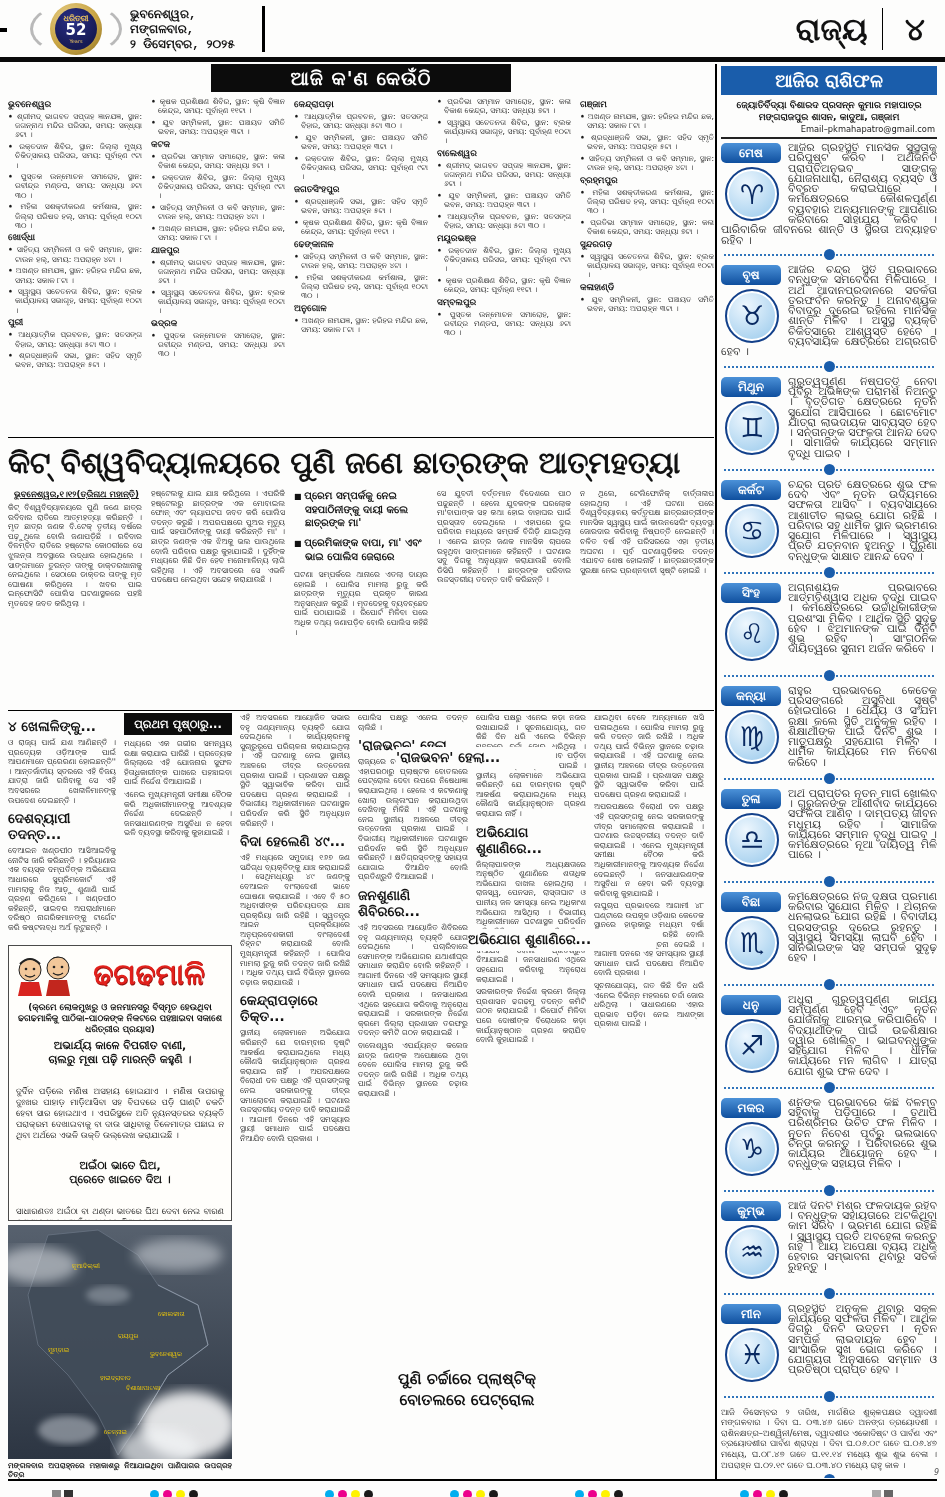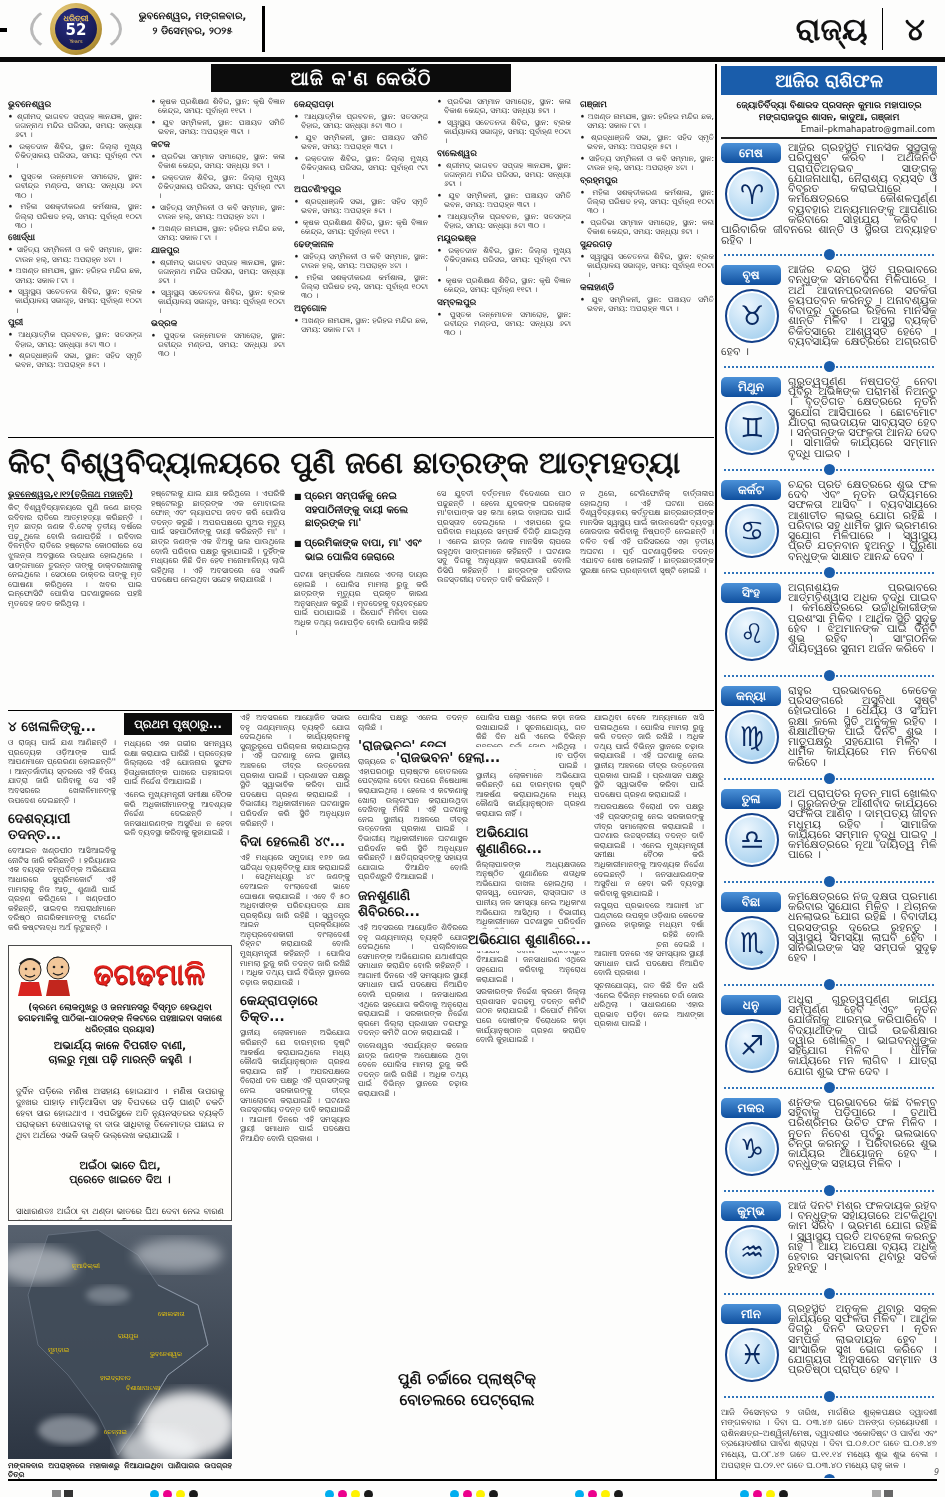--- a/index.html
+++ b/index.html
@@ -12,22 +12,22 @@
   .laurel{position:absolute;left:0;top:0;width:92px;height:54px;border-radius:50%;
           border:3px solid #b9b9b9;border-top-color:transparent;border-bottom-color:transparent;box-sizing:border-box;}
   .gold-ring{position:absolute;left:20px;top:1px;width:52px;height:52px;border-radius:50%;
           background:radial-gradient(circle at 35% 30%, #e8cf8a, #c9a544 55%, #8a6d1f);}
   .navy-disc{position:absolute;left:25px;top:6px;width:42px;height:42px;border-radius:50%;
           background:radial-gradient(circle at 40% 30%, #2a2f86, #171a54 70%);
           display:flex;flex-direction:column;align-items:center;justify-content:center;color:#fff;}
   .logo-brand{font-size:8px;font-weight:700;color:#f0c75e;line-height:9px;}
   .logo-years-num{font-size:15px;font-weight:800;color:#fff;line-height:15px;}
   .logo-years-lbl{font-size:5px;color:#f0c75e;line-height:6px;}
-  #mast-date{position:absolute;left:130px;top:8px;width:125px;text-align:center;
-             font-size:10px;font-weight:700;line-height:15px;}
+  #mast-date{position:absolute;left:130px;top:8px;width:125px;text-align:left;
+             font-size:12px;font-weight:700;line-height:15px;font-family:Liberation Mono, monospace;}
   .mast-sep{position:absolute;left:262px;top:6px;width:2.5px;height:46px;background:#000;}
   #mast-right{position:absolute;right:12px;top:4px;height:50px;display:flex;align-items:center;}
   .sec-title{font-size:31px;font-weight:800;letter-spacing:0;}
   .sec-sep{width:1.5px;height:42px;background:#000;margin:0 14px;}
   .sec-page{font-size:31px;font-weight:700;width:36px;text-align:center;}
   #rule-thick{position:absolute;left:0;top:57px;width:945px;height:5px;background:#0a0a0a;}
   
   #events{position:absolute;left:8px;top:64px;width:706px;height:373px;}
   #events-banner{width:300px;height:28px;margin:0 auto;background:#0c0c0c;color:#fff;
       display:flex;align-items:center;justify-content:center;font-size:19px;font-weight:800;letter-spacing:1px;}
@@ -38,21 +38,21 @@
            padding-left:7px;text-indent:-7px;color:#1c1c1c;}
   .ev-item:before{content:"• ";font-weight:700;}
   #rule-events-bottom{position:absolute;left:8px;top:437px;width:706px;height:1px;background:#000;}
   
   #article{position:absolute;left:8px;top:441px;width:706px;height:268px;}
   #headline{font-size:30px;font-weight:800;white-space:nowrap;overflow:hidden;letter-spacing:-0.3px;
             height:44px;line-height:44px;}
   #art-cols{display:flex;gap:9px;margin-top:4px;height:214px;overflow:hidden;}
   .art-col{width:134px;overflow:hidden;}
   .art-col p{margin:0;font-size:7.8px;line-height:9.6px;text-align:justify;color:#1c1c1c;}
-  #dateline{font-size:8.6px;font-weight:700;text-decoration:underline;margin-bottom:3px;}
+  #dateline{font-size:8.6px;font-weight:700;text-decoration:underline;margin-bottom:3px;margin-left:6px;}
   .bullet-li{font-size:10.2px;line-height:13px;font-weight:700;margin-bottom:7px;padding-left:11px;text-indent:-11px;}
   .bullet-li:before{content:"■ ";font-size:8px;}
   
   #rule-lower-top{position:absolute;left:8px;top:710px;width:706px;height:1px;background:#000;}
   #lower{position:absolute;left:8px;top:713px;width:706px;height:766px;}
   #lower-flex{display:flex;gap:8px;height:766px;}
   #leftstack{width:224px;display:flex;flex-direction:column;}
   #left2cols{display:flex;gap:8px;height:231px;overflow:hidden;}
   .lcol{width:108px;overflow:hidden;}
   .low-col{width:110px;overflow:hidden;}
@@ -165,21 +165,21 @@
           <div class="ev-item">ଶ୍ରୀମଦ୍ ଭାଗବତ ସପ୍ତାହ ଜ୍ଞାନଯଜ୍ଞ, ସ୍ଥାନ: ଜଗନ୍ନାଥ ମନ୍ଦିର ପରିସର, ସମୟ: ସନ୍ଧ୍ୟା ୬ଟା ।</div>
           <div class="ev-item">ସ୍ୱାସ୍ଥ୍ୟ ସଚେତନତା ଶିବିର, ସ୍ଥାନ: ବ୍ଲକ କାର୍ଯ୍ୟାଳୟ ସଭାଗୃହ, ସମୟ: ପୂର୍ବାହ୍ଣ ୧୦ଟା ।</div>
           <div class="ev-head">ଭଦ୍ରକ</div>
           <div class="ev-item">ପୁସ୍ତକ ଉନ୍ମୋଚନ ସମାରୋହ, ସ୍ଥାନ: ରବୀନ୍ଦ୍ର ମଣ୍ଡପ, ସମୟ: ସନ୍ଧ୍ୟା ୬ଟା ୩୦ ।</div>
         </div>
         <div class="ev-col">
           <div class="ev-head">କେନ୍ଦ୍ରାପଡ଼ା</div>
           <div class="ev-item">ଆଧ୍ୟାତ୍ମିକ ପ୍ରବଚନ, ସ୍ଥାନ: ସତସଙ୍ଗ ବିହାର, ସମୟ: ସନ୍ଧ୍ୟା ୫ଟା ୩୦ ।</div>
           <div class="ev-item">ଯୁବ ସମ୍ମିଳନୀ, ସ୍ଥାନ: ପଞ୍ଚାୟତ ସମିତି ଭବନ, ସମୟ: ଅପରାହ୍ନ ୩ଟା ।</div>
           <div class="ev-item">ରକ୍ତଦାନ ଶିବିର, ସ୍ଥାନ: ଜିଲ୍ଲା ମୁଖ୍ୟ ଚିକିତ୍ସାଳୟ ପରିସର, ସମୟ: ପୂର୍ବାହ୍ଣ ୯ଟା ।</div>
-          <div class="ev-head">ଅଘଟଣିଂହପୁର</div>
+          <div class="ev-head">ଜଗତସିଂହପୁର</div>
           <div class="ev-item">ଶ୍ରଦ୍ଧାଞ୍ଜଳି ସଭା, ସ୍ଥାନ: ସହିଦ ସ୍ମୃତି ଭବନ, ସମୟ: ଅପରାହ୍ନ ୫ଟା ।</div>
           <div class="ev-item">କୃଷକ ପ୍ରଶିକ୍ଷଣ ଶିବିର, ସ୍ଥାନ: କୃଷି ବିଜ୍ଞାନ କେନ୍ଦ୍ର, ସମୟ: ପୂର୍ବାହ୍ଣ ୧୧ଟା ।</div>
           <div class="ev-head">ଢେଙ୍କାନାଳ</div>
           <div class="ev-item">ସାହିତ୍ୟ ସମ୍ମିଳନୀ ଓ କବି ସମ୍ମାନ, ସ୍ଥାନ: ଟାଉନ ହଲ୍, ସମୟ: ଅପରାହ୍ନ ୪ଟା ।</div>
           <div class="ev-item">ମହିଳା ସଶକ୍ତୀକରଣ କର୍ମଶାଳା, ସ୍ଥାନ: ଜିଲ୍ଲା ପରିଷଦ ହଲ୍, ସମୟ: ପୂର୍ବାହ୍ଣ ୧୦ଟା ୩୦ ।</div>
           <div class="ev-head">ଅନୁଗୋଳ</div>
           <div class="ev-item">ଅଖଣ୍ଡ ନାମଯଜ୍ଞ, ସ୍ଥାନ: ହରିହର ମନ୍ଦିର ଛକ, ସମୟ: ସକାଳ ୮ଟା ।</div>
         </div>
         <div class="ev-col">
           <div class="ev-item">ପ୍ରତିଭା ସମ୍ମାନ ସମାରୋହ, ସ୍ଥାନ: କଳା ବିକାଶ କେନ୍ଦ୍ର, ସମୟ: ସନ୍ଧ୍ୟା ୭ଟା ।</div>
@@ -375,21 +375,21 @@
       <div class="sign-icon">♈</div>
     </div>
     <div class="sign-text">ଆଜିର ଗ୍ରହସ୍ଥିତି ମାନସିକ ସୁସ୍ଥତାକୁ ପରିପୁଷ୍ଟ କରିବ । ଅର୍ଥଜନିତ ପ୍ରାପ୍ତିଅନୁଭବ ସାଙ୍ଗକୁ ଯୋଜନାଧାରା, ନୈରାଶ୍ୟ ବ୍ୟସ୍ତ ଓ ବିବ୍ରତ କରାଇପାରେ । କର୍ମକ୍ଷେତ୍ରରେ କୌଶଳପୂର୍ଣ୍ଣ ବ୍ୟବହାର ଅନ୍ୟମାନଙ୍କୁ ଆପଣାର କରିବାରେ ସାହାଯ୍ୟ କରିବ । ପାରିବାରିକ ଜୀବନରେ ଶାନ୍ତି ଓ ସ୍ଥିରତା ଅବ୍ୟାହତ ରହିବ ।</div>
   </div>
 <div class="dotline"></div>
   <div class="sign-row">
     <div class="sign-left">
       <div class="sign-pill">ବୃଷ</div>
       <div class="sign-icon">♉</div>
     </div>
-    <div class="sign-text">ଆଜିର ଚନ୍ଦ୍ର ସ୍ଥିତି ପ୍ରଭାବରେ ବନ୍ଧୁଙ୍କ ସମବେଦନା ମିଳିପାରେ । ଅର୍ଥ ଆଦାନପ୍ରଦାନରେ ସତର୍କତା ଚୟପତ୍ବନ କରନ୍ତୁ । ଅନାବଶ୍ୟକ ବିବାଦରୁ ଦୂରେଇ ରହିଲେ ମାନସିକ ଶାନ୍ତି ମିଳିବ । ଅସୁସ୍ଥ ବ୍ୟକ୍ତି ଚିକିତ୍ସାରେ ଆଶ୍ୱସ୍ତ ହେବେ । ବ୍ୟବସାୟିକ କ୍ଷେତ୍ରରେ ଅଗ୍ରଗତି ହେବ ।</div>
+    <div class="sign-text">ଆଜିର ଚନ୍ଦ୍ର ସ୍ଥିତି ପ୍ରଭାବରେ ବନ୍ଧୁଙ୍କ ସମବେଦନା ମିଳିପାରେ । ଅର୍ଥ ଆଦାନପ୍ରଦାନରେ ସତର୍କତା ତରଫର୍ବନ କରନ୍ତୁ । ଅନାବଶ୍ୟକ ବିବାଦରୁ ଦୂରେଇ ରହିଲେ ମାନସିକ ଶାନ୍ତି ମିଳିବ । ଅସୁସ୍ଥ ବ୍ୟକ୍ତି ଚିକିତ୍ସାରେ ଆଶ୍ୱସ୍ତ ହେବେ । ବ୍ୟବସାୟିକ କ୍ଷେତ୍ରରେ ଅଗ୍ରଗତି ହେବ ।</div>
   </div>
 <div class="dotline"></div>
   <div class="sign-row">
     <div class="sign-left">
       <div class="sign-pill">ମିଥୁନ</div>
       <div class="sign-icon">♊</div>
     </div>
     <div class="sign-text">ଗୁରୁତ୍ୱପୂର୍ଣ୍ଣ ନିଷ୍ପତ୍ତି ନେବା ପୂର୍ବରୁ ଅଭିଜ୍ଞଙ୍କ ପରାମର୍ଶ ନିଅନ୍ତୁ । ବୃତ୍ତିଗତ କ୍ଷେତ୍ରରେ ନୂତନ ସୁଯୋଗ ଆସିପାରେ । ଛୋଟମୋଟ ଯାତ୍ରା ଲାଭଦାୟକ ସାବ୍ୟସ୍ତ ହେବ । ସନ୍ତାନଙ୍କ ସଫଳତା ଆନନ୍ଦ ଦେବ । ସାମାଜିକ କାର୍ଯ୍ୟରେ ସମ୍ମାନ ବୃଦ୍ଧି ପାଇବ ।</div>
   </div>
 <div class="dotline"></div>

